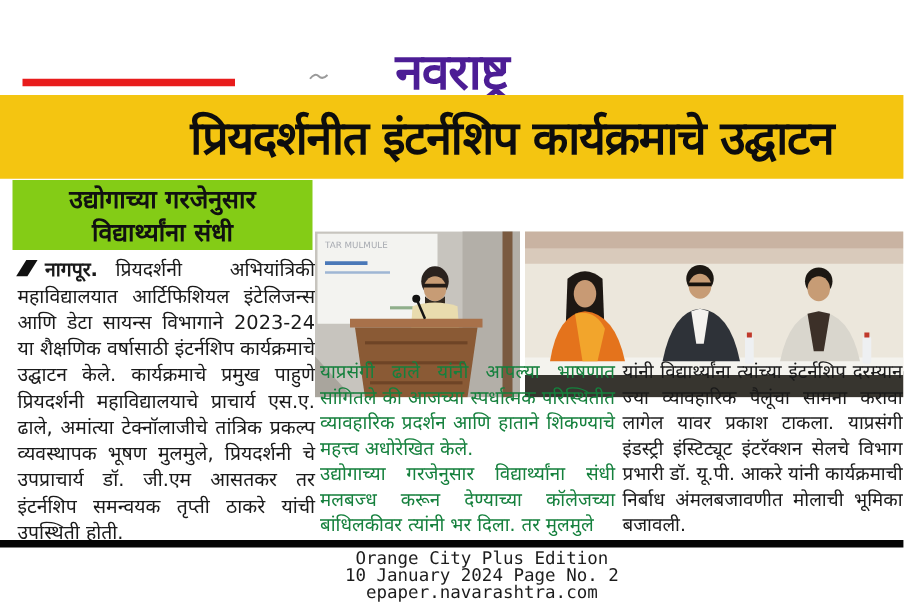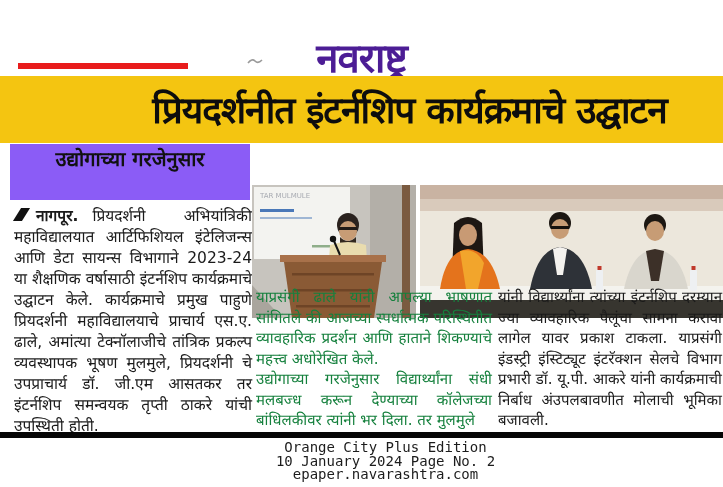--- a/index.html
+++ b/index.html
@@ -42,21 +42,21 @@
     font-size:37px;font-weight:bold;color:#0d0d0d;
     letter-spacing:-1px;
     white-space:nowrap;
     line-height:50px;
     margin-left:48px;
   }
 
   
   .subhead{
     top:144px;left:10px;width:240px;height:56px;
-    background:#8b5cf6;
+    background:#84cc16;
     text-align:center;
     font-weight:bold;color:#111;
     font-size:20px;line-height:27px;
     padding-top:2px;box-sizing:border-box;
   }
   .left-col{
     top:206px;left:14px;width:238px;height:250px;
     font-size:15.5px;line-height:21px;
     color:#1a1a1a;
     text-align:justify;
@@ -115,20 +115,21 @@
 
   <svg class="abs smudge" viewBox="0 0 18 12">
     <path d="M2 8 Q6 3 9 6 T16 5" stroke="#9a9a9a" stroke-width="1.6" fill="none"></path>
   </svg>
 
   <div class="abs headline-band"></div>
   <div class="abs headline-text">प्रियदर्शनीत इंटर्नशिप कार्यक्रमाचे उद्घाटन</div>
 
   <div class="abs subhead">
     <div>उद्योगाच्या गरजेनुसार</div>
+    <div>विद्यार्थ्यांना संधी</div>
   </div>
 
   <div class="abs left-col">
     <p>
       <span class="dateline-flag"></span><span class="dateline">नागपूर.</span><span>प्रियदर्शनी अभियांत्रिकी महाविद्यालयात आर्टिफिशियल इंटेलिजन्स आणि डेटा सायन्स विभागाने 2023-24 या शैक्षणिक वर्षासाठी इंटर्नशिप कार्यक्रमाचे उद्घाटन केले. कार्यक्रमाचे प्रमुख पाहुणे प्रियदर्शनी महाविद्यालयाचे प्राचार्य एस.ए. ढाले, अमांत्या टेक्नॉलाजीचे तांत्रिक प्रकल्प व्यवस्थापक भूषण मुलमुले, प्रियदर्शनी चे उपप्राचार्य डॉ. जी.एम आसतकर तर इंटर्नशिप समन्वयक तृप्ती ठाकरे यांची उपस्थिती होती.</span>
     </p>
   </div>
 
   <div class="abs photo-strip">
 
@@ -203,21 +204,21 @@
       </svg>
     </div>
   </div>
 
   <div class="abs mid-col">
     <p>याप्रसंगी ढाले यांनी आपल्या भाषणात सांगितले की आजच्या स्पर्धात्मक परिस्थितीत व्यावहारिक प्रदर्शन आणि हाताने शिकण्याचे महत्त्व अधोरेखित केले.</p>
     <p>उद्योगाच्या गरजेनुसार विद्यार्थ्यांना संधी मलबज्ध करून देण्याच्या कॉलेजच्या बांधिलकीवर त्यांनी भर दिला. तर मुलमुले</p>
   </div>
 
   <div class="abs right-col">
-    <p>यांनी विद्यार्थ्यांना त्यांच्या इंटर्नशिप दरम्यान ज्या व्यावहारिक पैलूंचा सामना करावा लागेल यावर प्रकाश टाकला. याप्रसंगी इंडस्ट्री इंस्टिट्यूट इंटरॅक्शन सेलचे विभाग प्रभारी डॉ. यू.पी. आकरे यांनी कार्यक्रमाची निर्बाध अंउपलबावणीत मोलाची भूमिका बजावली.</p>
+    <p>यांनी विद्यार्थ्यांना त्यांच्या इंटर्नशिप दरम्यान ज्या व्यावहारिक पैलूंचा सामना करावा लागेल यावर प्रकाश टाकला. याप्रसंगी इंडस्ट्री इंस्टिट्यूट इंटरॅक्शन सेलचे विभाग प्रभारी डॉ. यू.पी. आकरे यांनी कार्यक्रमाची निर्बाध अंमलबजावणीत मोलाची भूमिका बजावली.</p>
   </div>
 
   <div class="abs divider-bar"></div>
 
   <div class="abs footer">
     <div>Orange City Plus Edition</div>
     <div>10 January 2024 Page No. 2</div>
     <div>epaper.navarashtra.com</div>
   </div>
 

